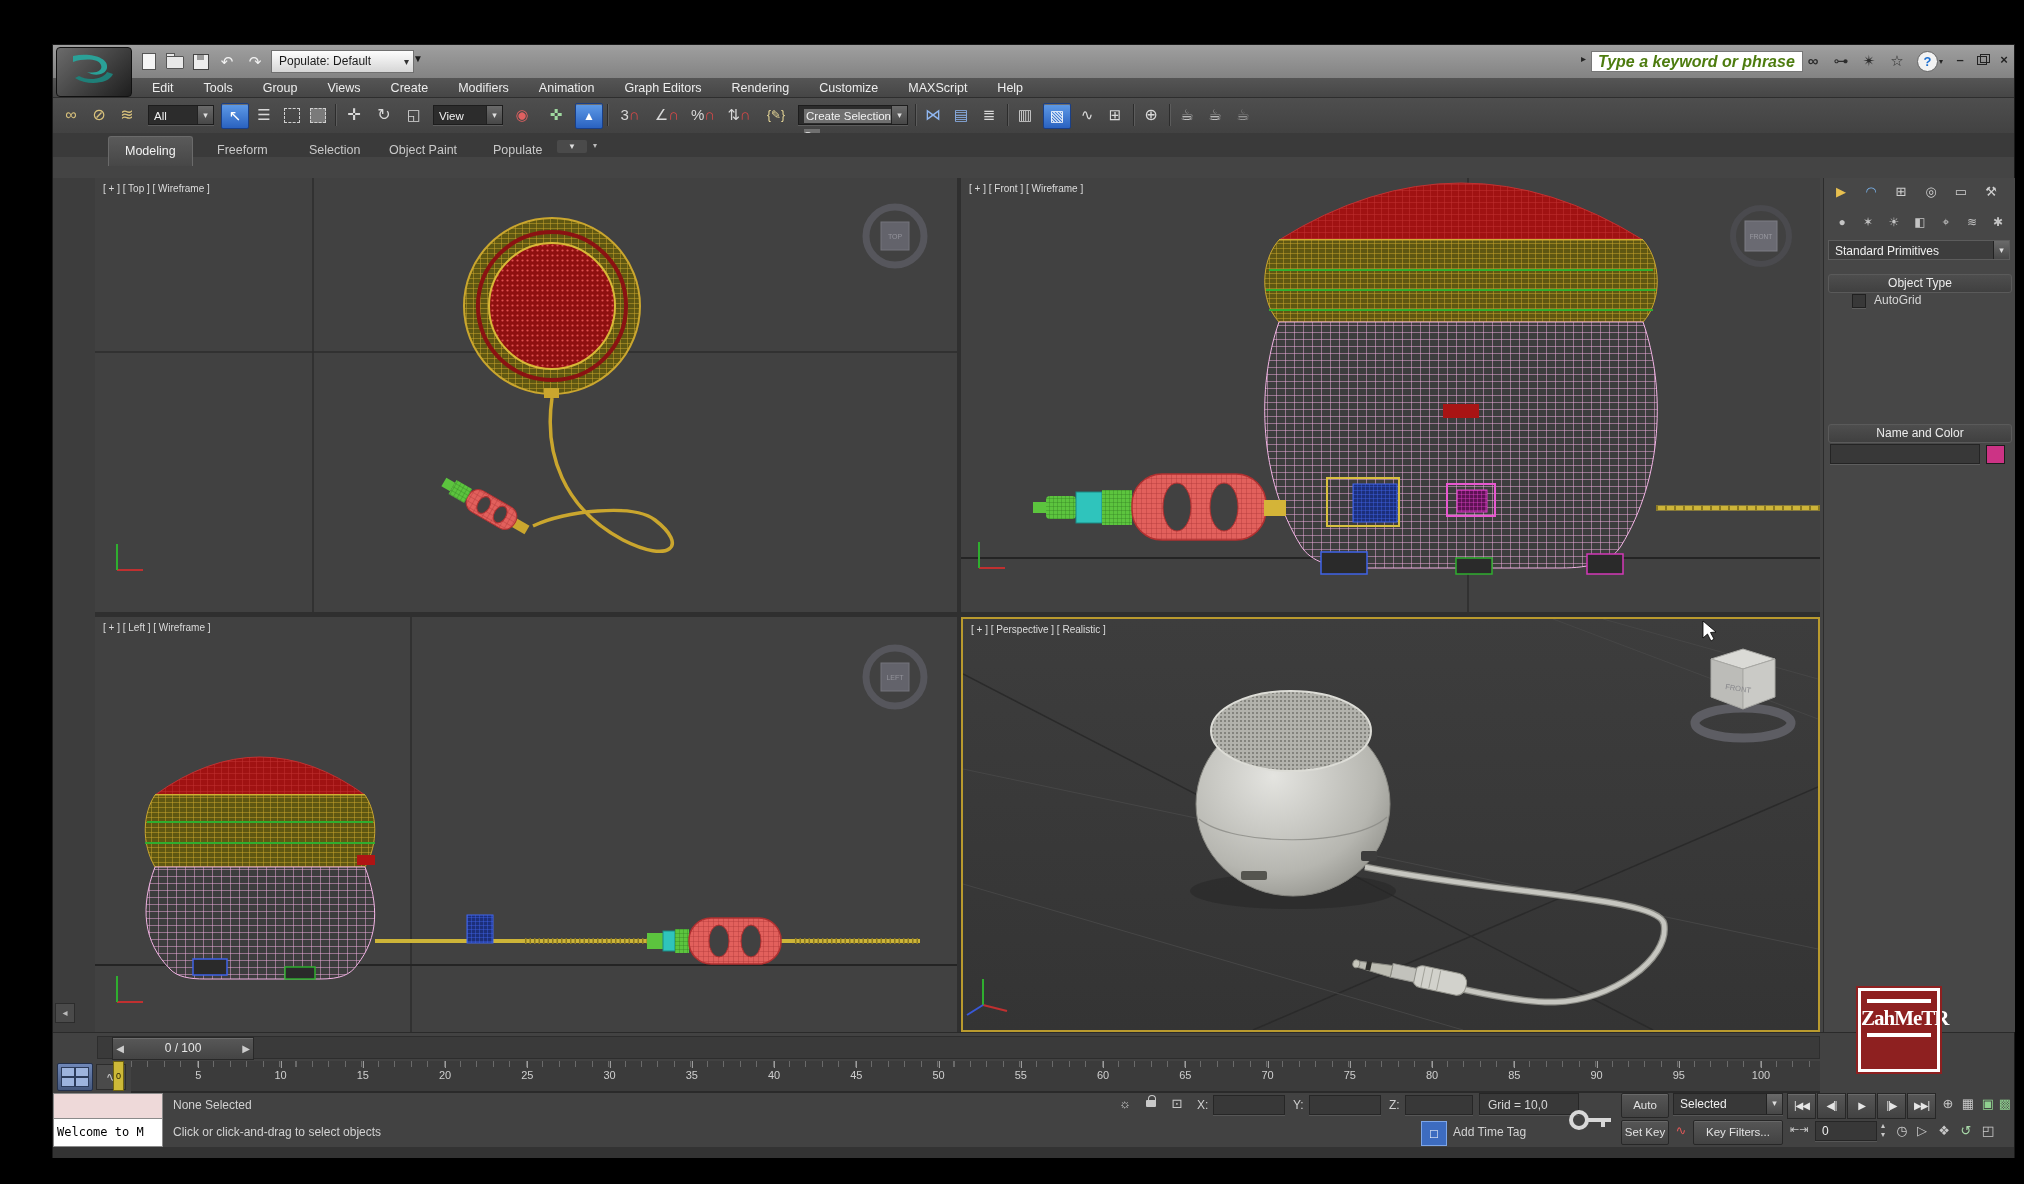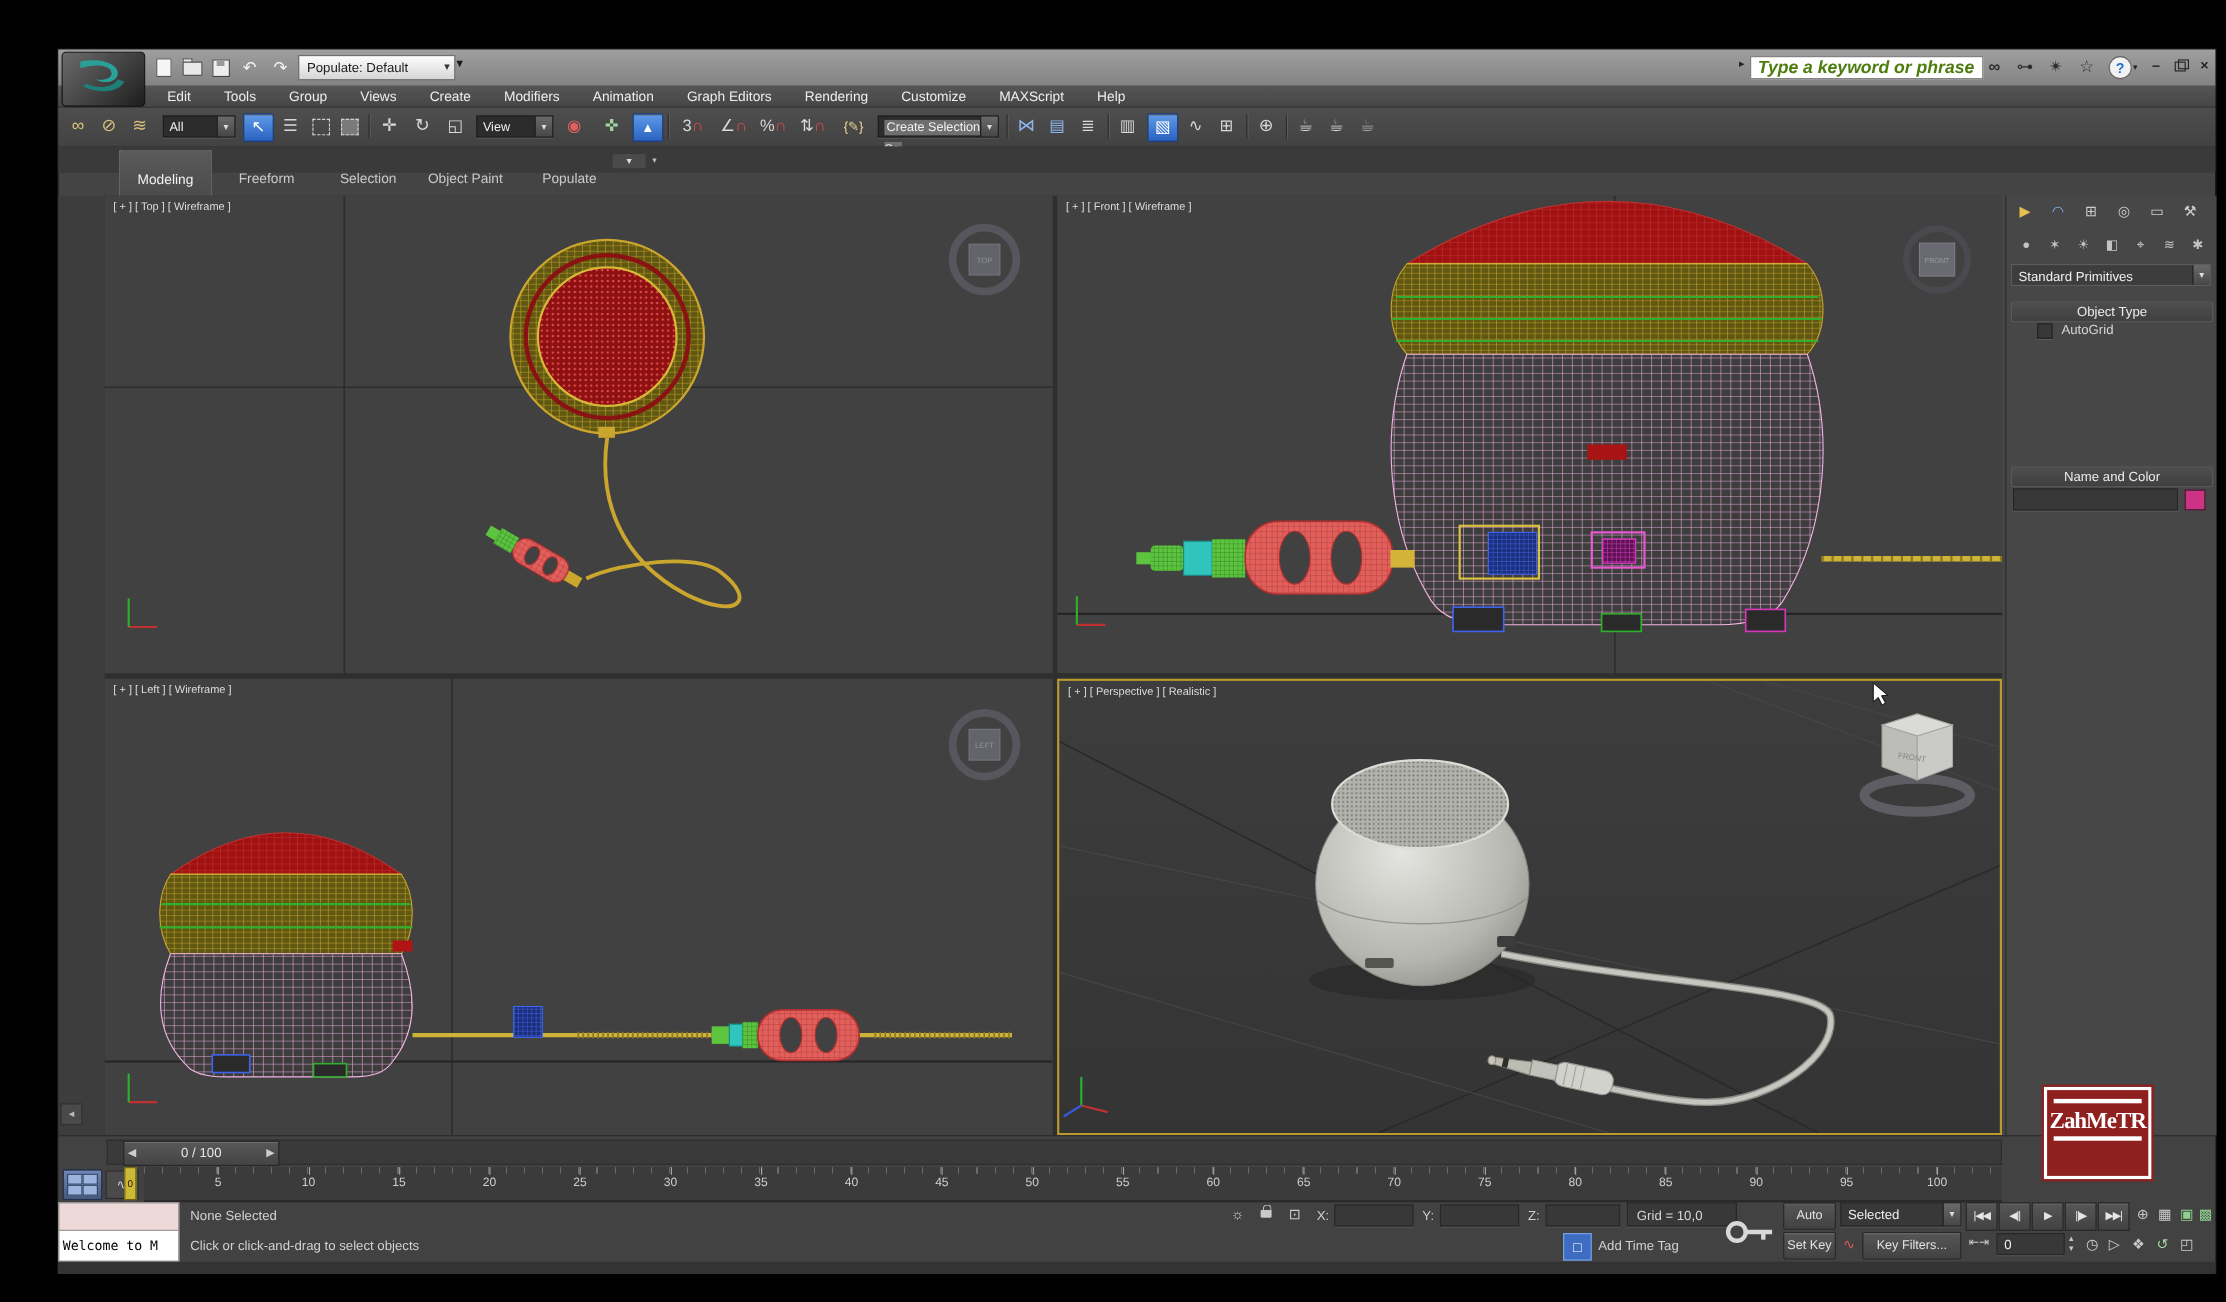--- a/index.html
+++ b/index.html
@@ -33,33 +33,33 @@
   .ti{position:absolute;top:5px;height:24px;text-align:center;line-height:24px;font-size:15px;color:#d8d8d8;}
   .ti-gold{color:#d9c27c;}
   .ti-btn{background:linear-gradient(#5b5b5b,#3c3c3c);border:1px solid #2a2a2a;border-radius:2px;box-shadow:inset 0 1px 0 #6e6e6e;}
   .ti-blue{background:linear-gradient(#5f9be8,#2a62c0);border:1px solid #1a3f86;color:#fff;}
   .combo-dark{position:absolute;top:7px;height:20px;background:#2c2c2c;border:1px solid #1d1d1d;box-shadow:0 1px 0 #5c5c5c;color:#f0f0f0;font-size:11.5px;line-height:20px;padding-left:5px;box-sizing:border-box;}
   .combo-btn{position:absolute;right:0;top:0;bottom:0;width:15px;background:linear-gradient(#6a6a6a,#474747);border-left:1px solid #222;color:#ddd;font-size:9px;text-align:center;line-height:18px;}
   .tsep{position:absolute;top:6px;width:1px;height:22px;background:#2c2c2c;box-shadow:1px 0 0 #5c5c5c;}
   .magnet{color:#e04848;font-weight:bold;}
   
   .ribbontabs{left:0;top:88px;width:1961px;height:24px;background:#3a3a3a;}
-  .rtab{position:absolute;top:3px;height:21px;line-height:21px;padding:16px 16px;font-size:12.5px;color:#c9c9c9;}
+  .rtab{position:absolute;top:3px;height:21px;line-height:21px;padding:4px 16px;font-size:12.5px;color:#c9c9c9;}
   .rtab.active{background:linear-gradient(#5a5a5a,#474747);border:1px solid #6a6a6a;border-bottom:none;border-radius:3px 3px 0 0;color:#f2f2f2;}
   .rib-flyout{position:absolute;top:7px;left:504px;width:30px;height:13px;background:#4a4a4a;border-radius:2px;color:#ddd;font-size:8px;text-align:center;line-height:13px;}
   .ribbonstrip{left:0;top:112px;width:1961px;height:21px;background:#383838;border-bottom:1px solid #2a2a2a;}
   .poly-tab{position:absolute;left:2px;top:0;height:20px;line-height:20px;padding:0 10px;background:#454545;border:1px solid #5e5e5e;font-size:12.5px;color:#f0f0f0;}
   
   .vp-area{left:42px;top:133px;width:1725px;height:854px;background:#2f2f2f;}
   .leftstrip{left:0;top:133px;width:42px;height:854px;background:#3d3d3d;}
   .strip-btn{position:absolute;left:2px;top:825px;width:18px;height:18px;background:#4a4a4a;border:1px solid #2c2c2c;color:#bbb;font-size:10px;text-align:center;line-height:18px;}
   .viewport{position:absolute;background:#414141;overflow:hidden;}
   .vp-label{position:absolute;left:8px;top:5px;color:#dcdcdc;font-size:10px;z-index:3;}
   .persp{border:2px solid #b99a2e;box-sizing:border-box;background:linear-gradient(#3d3d3d,#343434);}
-  .watermark{position:absolute;left:1805px;top:943px;width:98px;height:84px;background:#8e2020;border:3px solid #fff;outline:2px solid #8e2020;box-sizing:border-box;z-index:6;text-align:center;color:#fff;}
+  .watermark{position:absolute;left:1805px;top:943px;width:82px;height:84px;background:#8e2020;border:3px solid #fff;outline:2px solid #8e2020;box-sizing:border-box;z-index:6;text-align:center;color:#fff;}
   .wm-bar{height:4px;background:#fff;margin:8px 6px 0 6px;}
   .wm-text{font-size:21px;font-weight:bold;font-family:"Liberation Serif",serif;letter-spacing:-1px;margin-top:3px;}
   
   .cmdpanel{left:1770px;top:133px;width:191px;height:854px;background:#474747;border-left:1px solid #2c2c2c;}
   .cp-tab{position:absolute;top:4px;width:26px;height:20px;text-align:center;line-height:20px;font-size:13px;color:#cfcfcf;}
   .cp-cat{position:absolute;top:34px;width:24px;height:20px;text-align:center;line-height:20px;font-size:12px;color:#c4c4c4;}
   .cp-combo{position:absolute;left:4px;top:62px;width:182px;height:20px;background:#3d3d3d;border:1px solid #5c5c5c;color:#f0f0f0;font-size:12px;line-height:20px;padding-left:6px;box-sizing:border-box;}
   .rollout{position:absolute;left:4px;width:182px;height:17px;background:linear-gradient(#4e4e4e,#404040);border:1px solid #5a5a5a;border-radius:3px;color:#ececec;font-size:12px;text-align:center;line-height:17px;}
   .checkbox{position:absolute;width:12px;height:12px;background:#383838;border:1px solid #202020;box-shadow:0 1px 0 #5e5e5e;}
   .cp-label{position:absolute;color:#d6d6d6;font-size:12px;}

